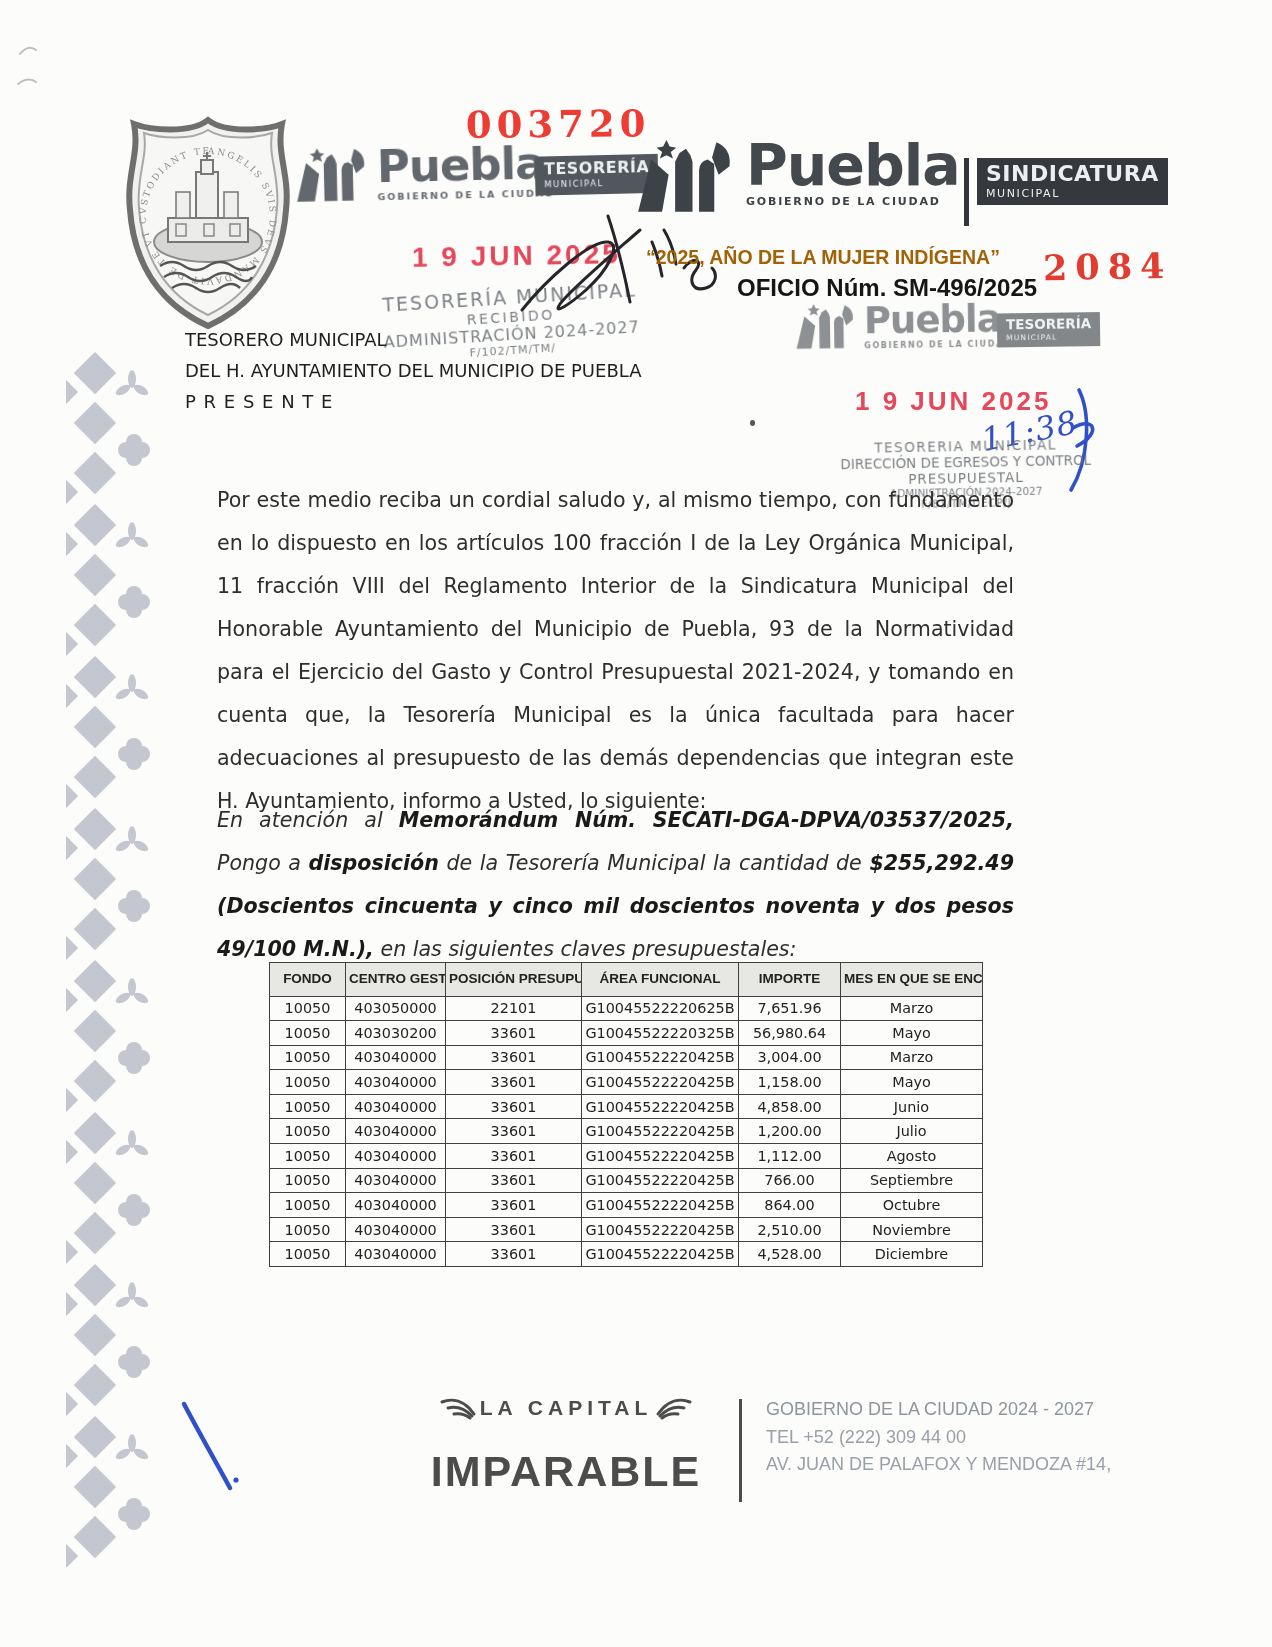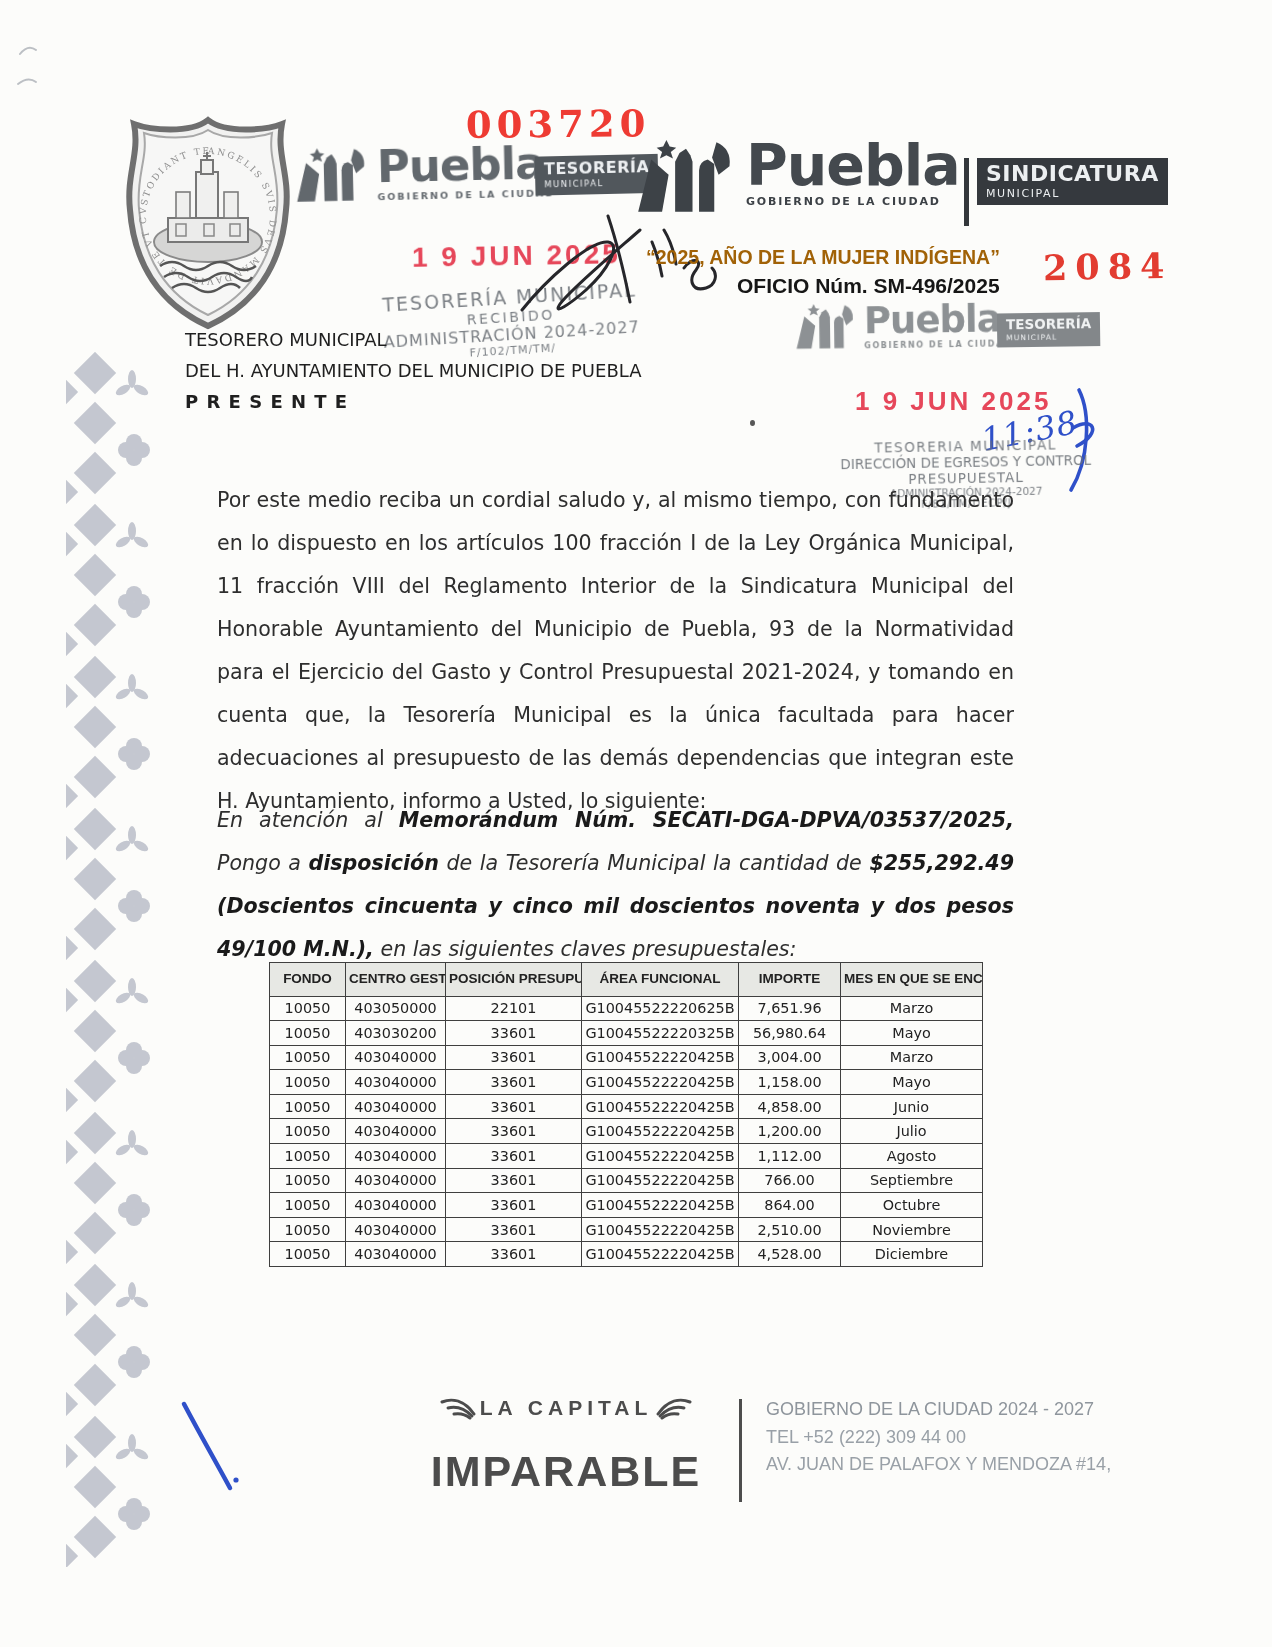--- a/index.html
+++ b/index.html
@@ -35,21 +35,21 @@
   .sind-logo .brand{font-size:57px;font-weight:bold;letter-spacing:-1px;line-height:58px;color:#44494e;}
   .sind-logo .tagline{font-size:11px;font-weight:bold;letter-spacing:1.8px;margin-top:1px;color:#3c4146;}
   .sind-logo .vbar{position:absolute;left:328px;top:22px;width:5px;height:68px;background:#33373b;}
   .sind-logo .logo-box{position:absolute;left:341px;top:22px;background:#35393e;}
   .sind-logo .bx1{font-size:22px;letter-spacing:.5px;}
   .sind-logo .bx2{font-size:11px;letter-spacing:1.6px;margin-top:3px;}
 
   .motto-year{left:646px;top:246px;font-family:"Liberation Sans",sans-serif;
               font-weight:bold;font-size:19.5px;color:#a16207;}
   .oficio-num{left:737px;top:274px;font-family:"Liberation Sans",sans-serif;
-              font-weight:bold;font-size:21px;color:#161616;}
+              font-weight:bold;font-size:24px;color:#161616;}
 
   .red-date{font-family:"Liberation Sans",sans-serif;font-weight:bold;color:#e6475a;
             letter-spacing:3px;filter:blur(.2px);}
   .date-top{left:412px;top:240px;font-size:28px;transform:rotate(-1deg);}
   .date-right{left:855px;top:386px;font-size:26px;}
 
   .gray-stamp{color:#6b7076;text-align:center;filter:blur(.25px);opacity:.88;
               font-family:"DejaVu Sans",sans-serif;}
   .recv-top{left:346px;top:286px;width:330px;transform:rotate(-3.5deg);}
   .recv-top .l1{font-size:19px;letter-spacing:2px;}
@@ -71,21 +71,21 @@
   .recv-right .l3{font-size:13.5px;letter-spacing:1px;}
   .recv-right .l4{font-size:10.5px;}
   .recv-right .l5{font-size:10px;letter-spacing:1px;}
   .hand-time{left:975px;top:386px;width:140px;height:110px;}
   .hand-time .digits{position:absolute;left:6px;top:26px;font-family:"DejaVu Serif",serif;
         font-style:italic;font-size:32px;color:#2f50c9;transform:rotate(-11deg);letter-spacing:1px;}
 
   
   .recipient{left:185px;top:325px;font-size:18px;line-height:30.8px;color:#1f1f1f;}
   .recipient .name{font-weight:bold;}
-  .recipient .salut{font-weight:bold;letter-spacing:1px;}
+  .recipient .salut{font-weight:normal;letter-spacing:1px;}
 
   
   .para{left:217px;width:797px;font-size:20.6px;line-height:43px;text-align:justify;color:#2e2e2e;}
   .para-intro{top:479px;}
   .para-memo{top:799px;font-style:italic;}
   .para b{color:#1a1a1a;}
 
   
   .tbl-wrap{left:253px;top:962px;width:713px;padding-left:16px;}
   table.data{border-collapse:collapse;width:100%;table-layout:fixed;color:#222;}

